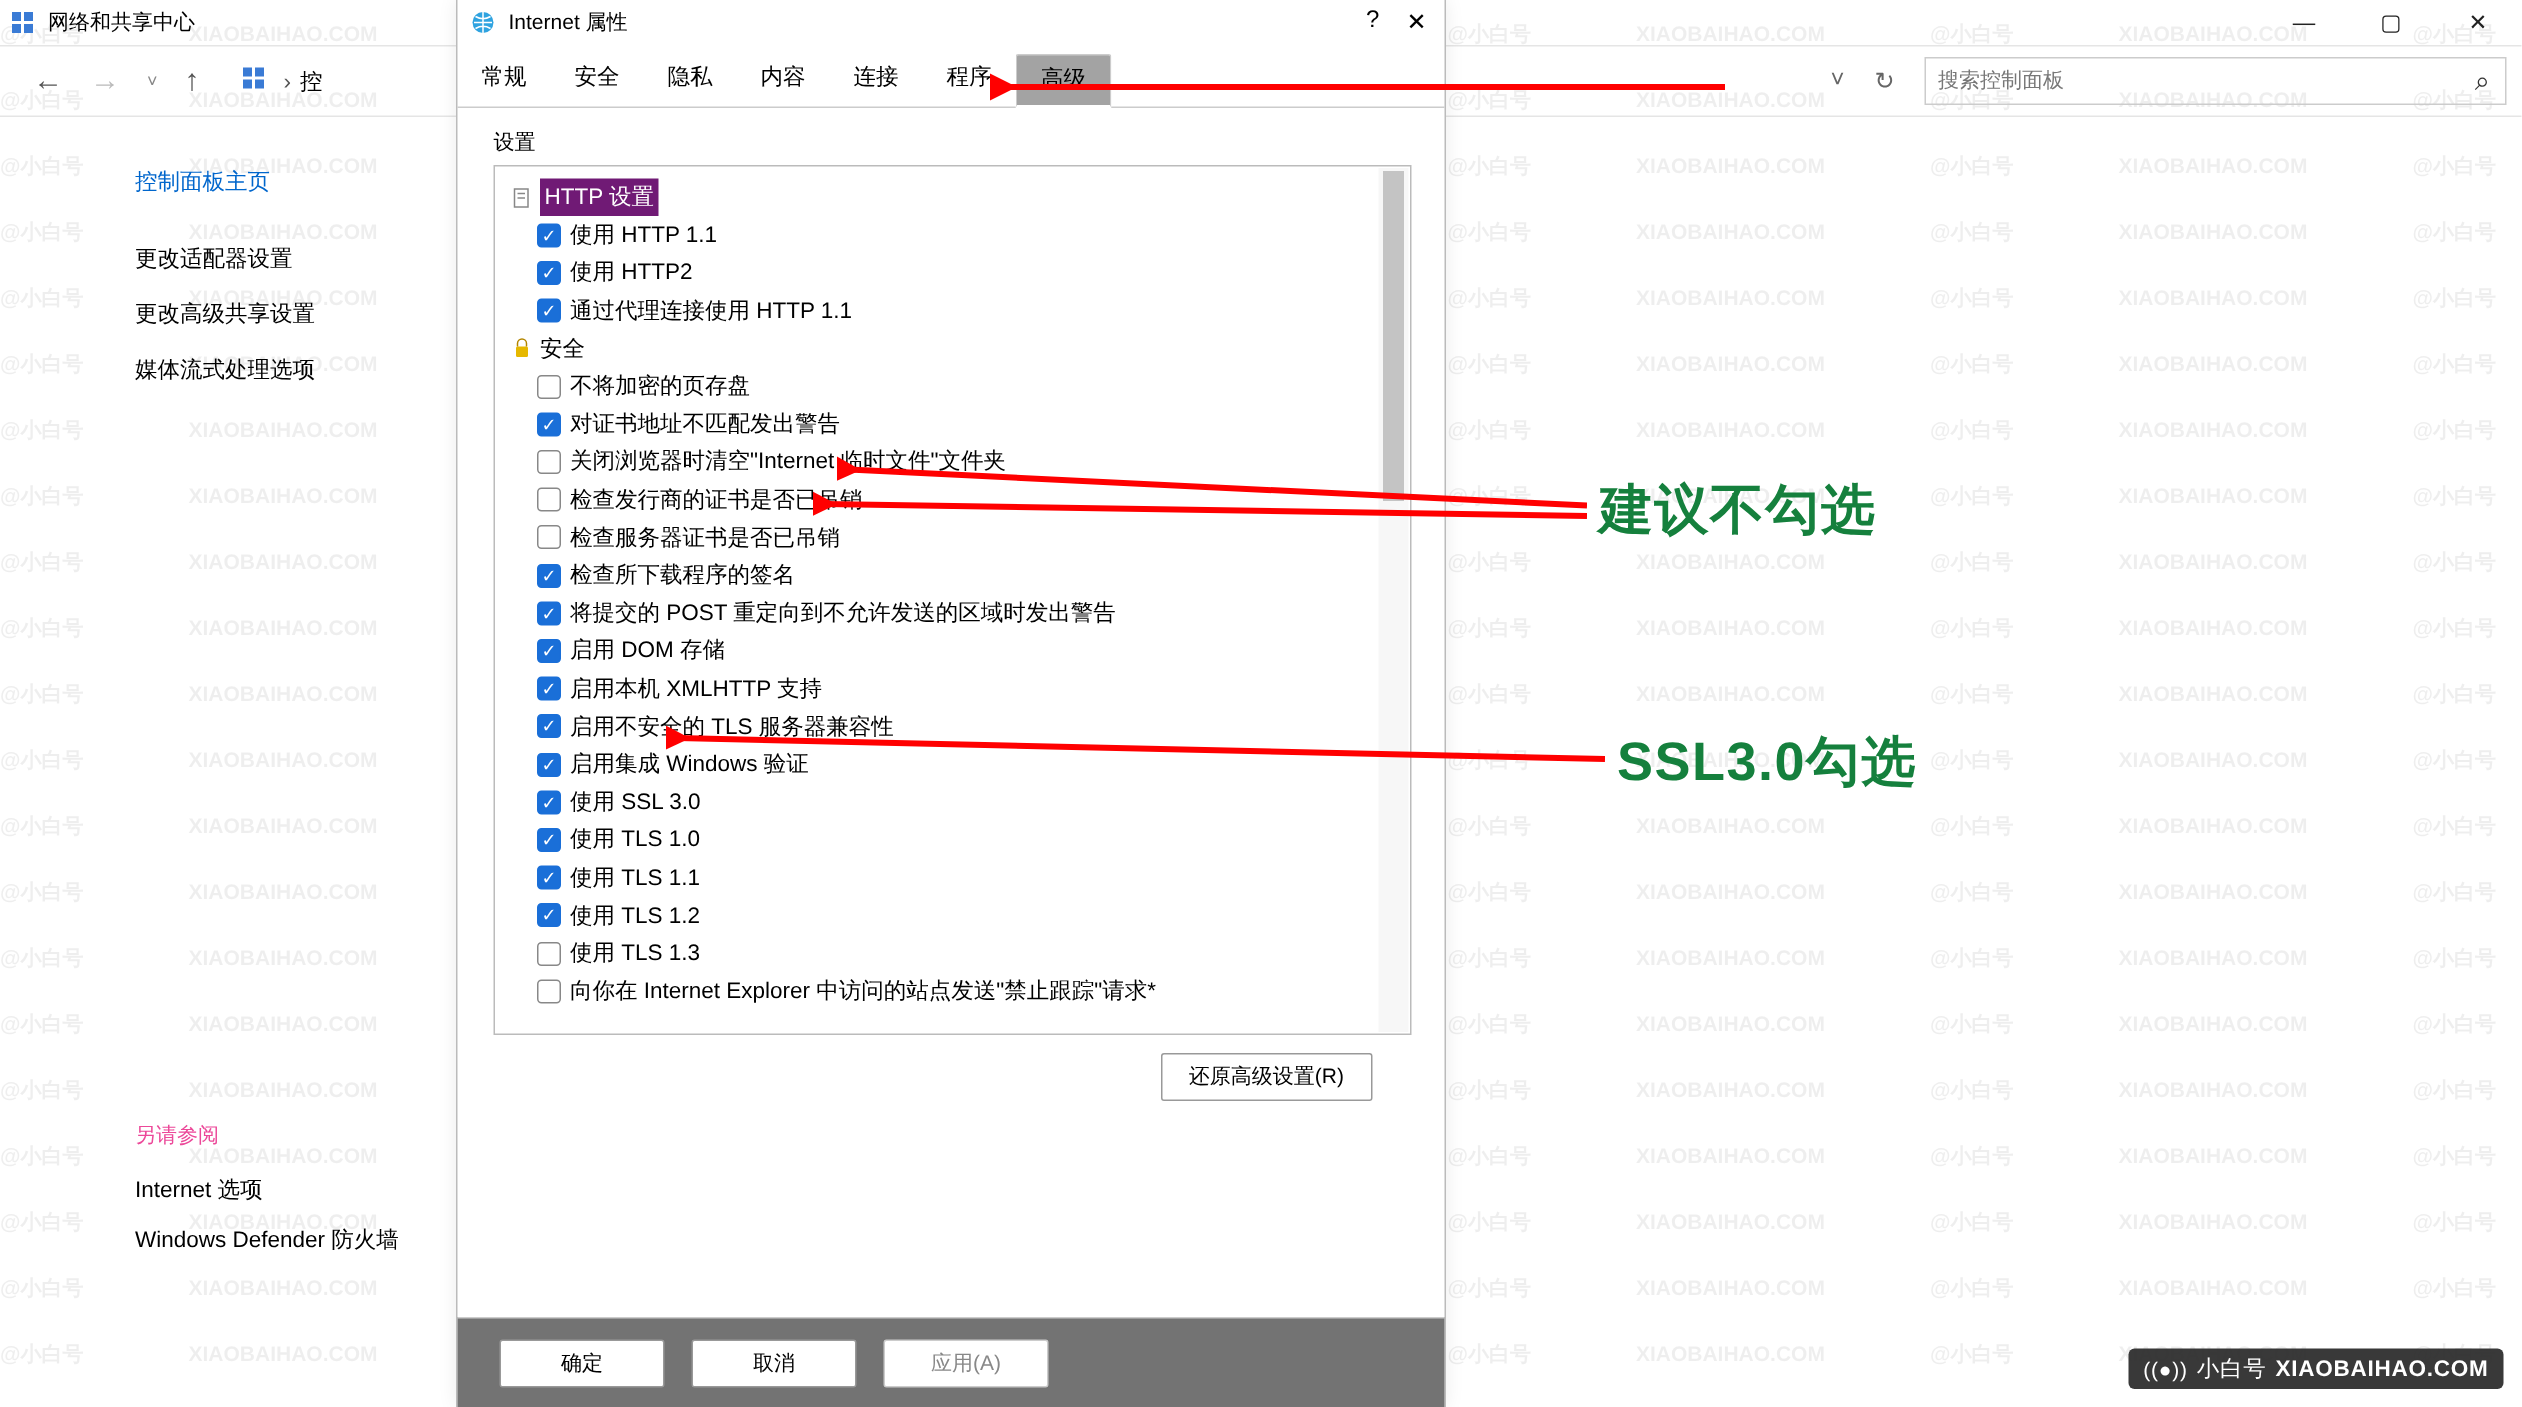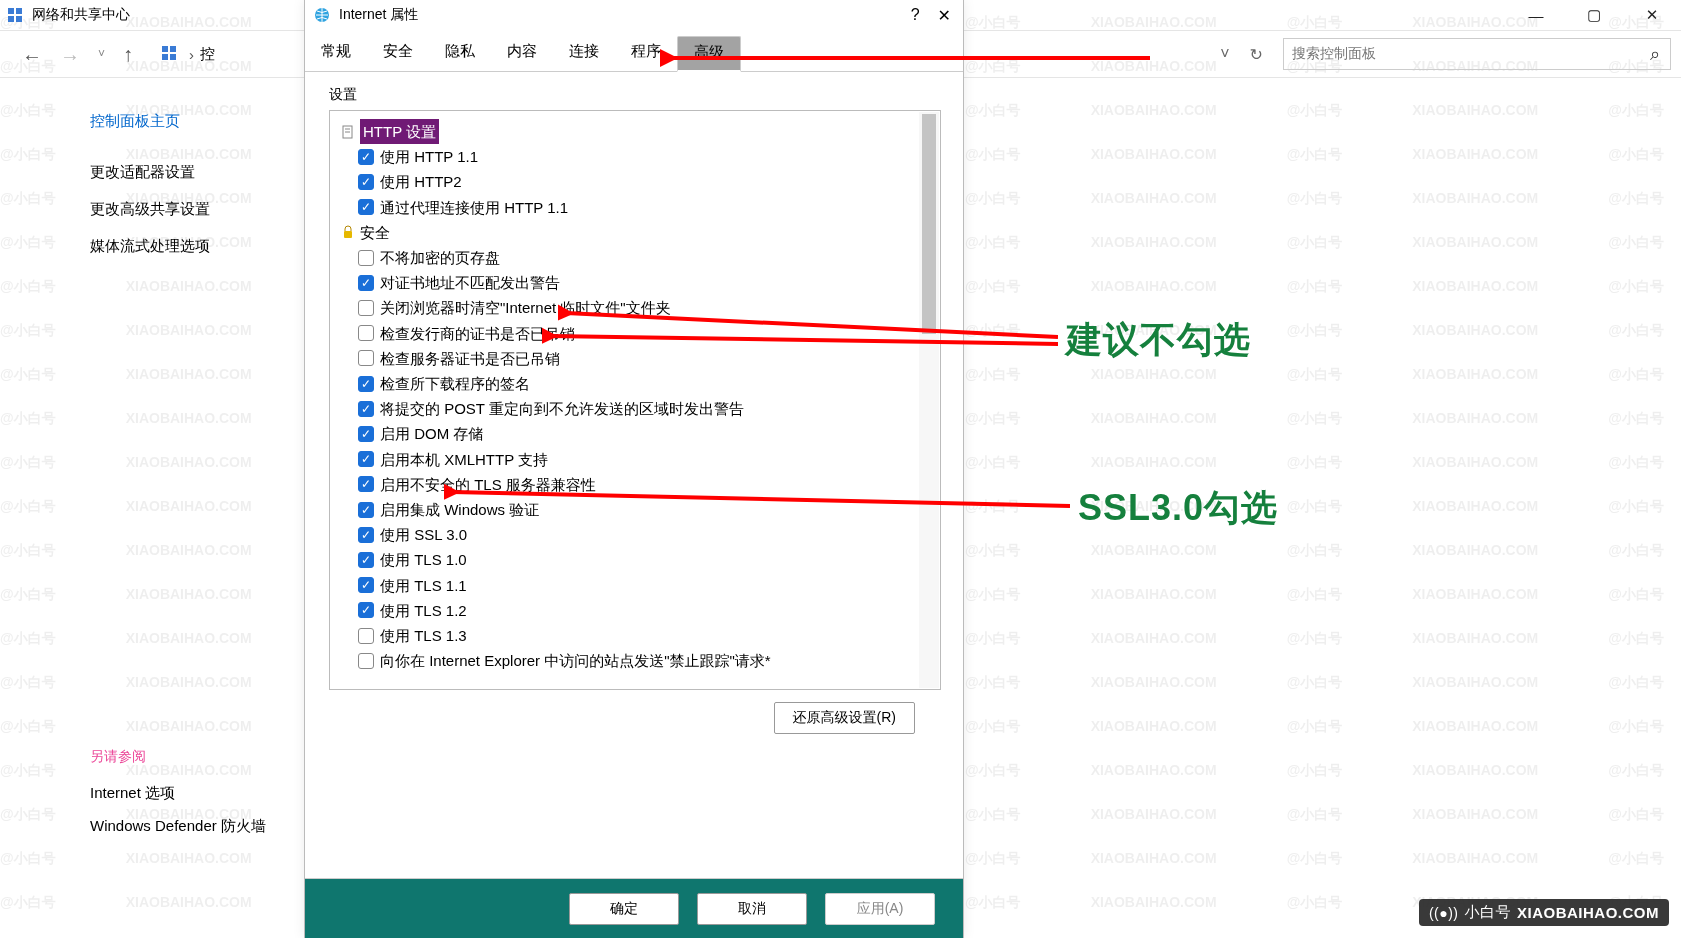--- a/index.html
+++ b/index.html
@@ -43,21 +43,21 @@
   .grp-hdr .gicon { width:16px;height:16px; display:inline-flex;align-items:center;justify-content:center;}
   .grp-hdr.sel .gtext { background:#701a75; color:#fff; padding: 0 3px;}
   .item { display:flex; align-items:center; gap:6px; padding-left: 22px;}
   .cb { width:16px; height:16px; flex:0 0 16px; border:1.5px solid #888; border-radius:3px; display:inline-flex; align-items:center; justify-content:center; font-size:12px; line-height:1; background:#fff;}
   .cb.checked { background:#1a6fd8; border-color:#1a6fd8; color:#fff;}
   .scroll { position:absolute; right:1px; top:1px; width:20px; height:calc(100% - 2px); background:#f7f7f7; border-left:0;}
   .thumb { position:absolute; left:3px; top:2px; width:14px; height:220px; background:#c4c4c4; border-radius:0;}
 
   .restore-row { display:flex; justify-content:flex-end; padding: 12px 24px 0 0;}
   .btn { border:1px solid #999; background:#fff; font-size:14px; padding: 6px 18px; border-radius:2px;}
-  .dlg-footer { position:absolute; bottom:0; left:0; right:0; border-top:1px solid #ccc; height:60px; display:flex; align-items:center; justify-content:flex-end; gap: 18px; padding: 16px 28px; background:#0f766e;}
+  .dlg-footer { position:absolute; bottom:0; left:0; right:0; border-top:1px solid #ccc; height:60px; display:flex; align-items:center; justify-content:flex-start; gap: 18px; padding: 16px 28px; background:#737373;}
   .dlg-footer .btn { width:110px; text-align:center;}
 
   
   .annot-label { position:absolute; font-size: 36px; font-weight: 700; color:#15803d; letter-spacing: 1px;}
   .arrow { position:absolute; }
 
   
   .wm { position:absolute; inset:0; pointer-events:none; opacity:.07; overflow:hidden; }
   .wm .wrow { display:flex; gap: 70px; white-space:nowrap; font-size:14px; line-height: 44px; color:#222; font-weight:600;}
   .bottom-wm { position:absolute; right:12px; bottom:12px; background:rgba(40,40,40,.92); color:#fff; font-size:15px; padding: 4px 10px; border-radius:4px; display:flex; align-items:center; gap:6px; letter-spacing:.5px;}

